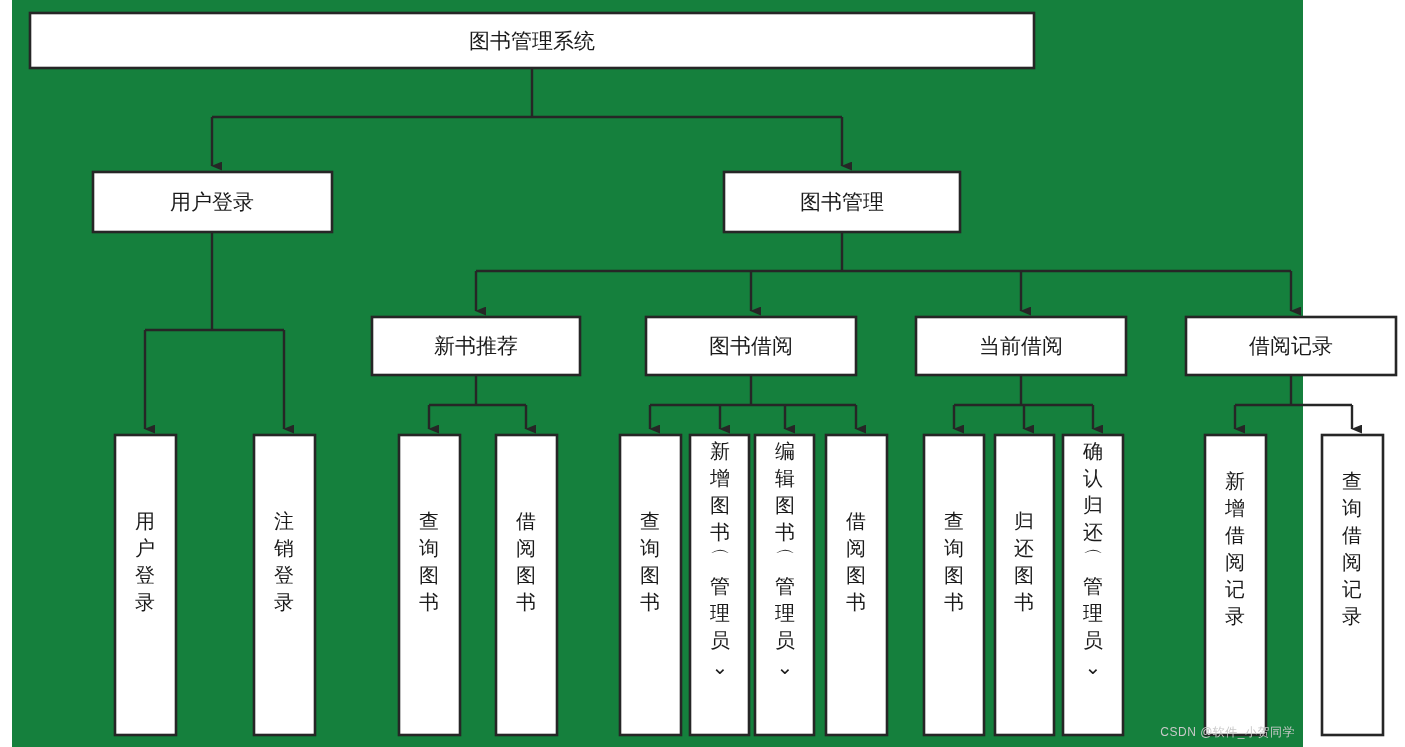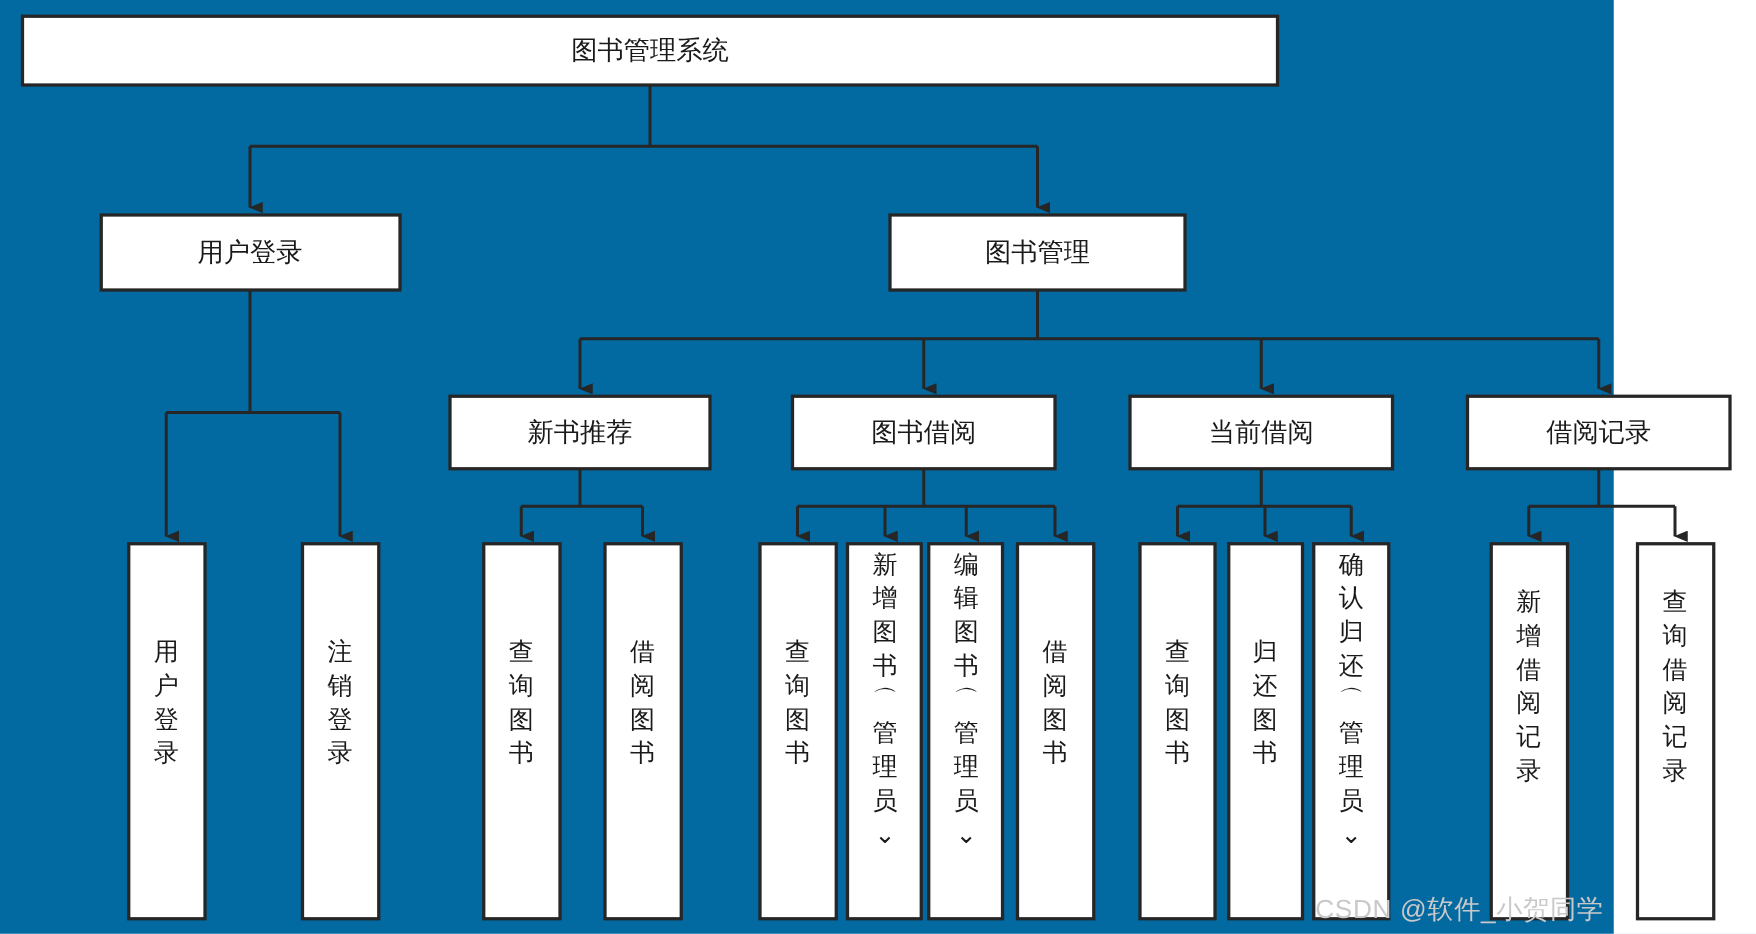--- a/index.html
+++ b/index.html
@@ -10,21 +10,22 @@
   body {
     width: 1405px;
     height: 747px;
     font-family: "Liberation Sans", "DejaVu Sans", sans-serif;
     overflow: hidden;
   }
   #diagram-root {
     position: relative;
     width: 1291px;
     height: 747px;
-    background: #0369a1;
+    background: #15803d;
+    margin-left: 12px;
   }
   svg.flowchart {
     position: absolute;
     top: 0;
     left: 0;
     width: 1405px;
     height: 747px;
     display: block;
   }
   .node-rect {
@@ -49,21 +50,21 @@
     stroke: #262626;
     stroke-width: 2.4;
     fill: none;
     stroke-linecap: butt;
   }
   .watermark {
     position: absolute;
     right: 8px;
     bottom: 6px;
     color: #c9c9c9;
-    font-size: 21px;
+    font-size: 12px;
     font-family: "Liberation Sans", "DejaVu Sans", sans-serif;
     letter-spacing: 0.5px;
     white-space: nowrap;
     user-select: none;
   }
 </style>
 </head>
 <body>
 
 <div id="diagram-root">

